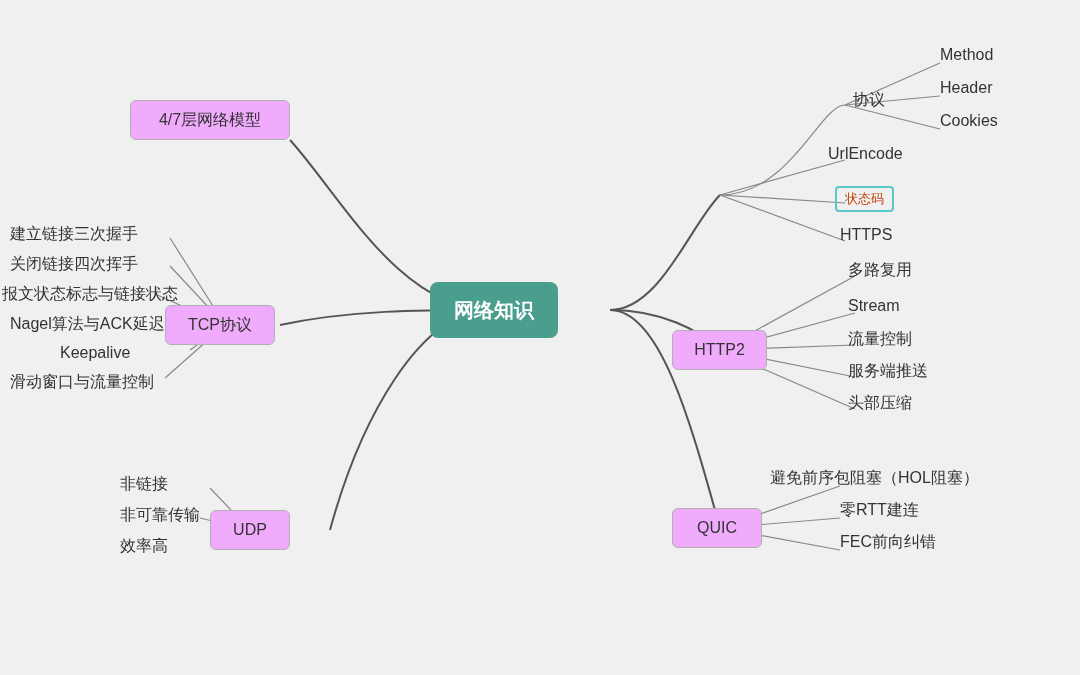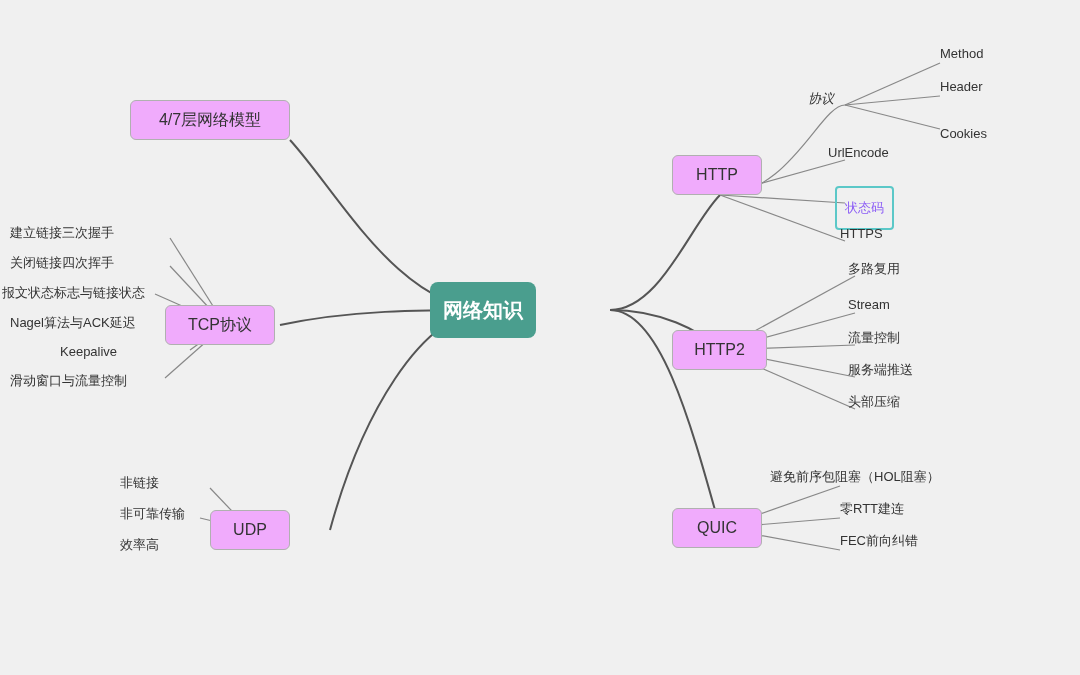--- a/index.html
+++ b/index.html
@@ -44,31 +44,31 @@
     }
     .node-main {
       background: #f0abfc;
       border: 1.5px solid #b0b0b0;
       border-radius: 6px;
       padding: 8px 20px;
       font-size: 16px;
       color: #333;
     }
     .node-leaf {
-      font-size: 13px;
+      font-size: 16px;
       color: #333;
       padding: 2px 0;
       text-align: right;
     }
     .node-leaf-highlight {
       border: 2px solid #5bc8c8;
       border-radius: 4px;
-      padding: 11px 8px;
+      padding: 2px 8px;
       font-size: 13px;
-      color: #8b5cf6;
+      color: #c2410c;
       align-items: center;
     }
   </style>
 </head>
 <body>
 
 <div class="canvas">
   <svg class="connections">
 
     <path d="M490,310 C400,310 340,195 290,140" fill="none" stroke="#555" stroke-width="2"></path>
@@ -106,21 +106,21 @@
     <line x1="720" y1="350" x2="855" y2="313" stroke="#888" stroke-width="1.2"></line>
     <line x1="720" y1="350" x2="855" y2="345" stroke="#888" stroke-width="1.2"></line>
     <line x1="720" y1="350" x2="855" y2="377" stroke="#888" stroke-width="1.2"></line>
     <line x1="720" y1="350" x2="855" y2="409" stroke="#888" stroke-width="1.2"></line>
 
     <line x1="720" y1="528" x2="840" y2="486" stroke="#888" stroke-width="1.2"></line>
     <line x1="720" y1="528" x2="840" y2="518" stroke="#888" stroke-width="1.2"></line>
     <line x1="720" y1="528" x2="840" y2="550" stroke="#888" stroke-width="1.2"></line>
   </svg>
 
-  <div class="node node-center" style="left:430px; top:282px; width:106px; height:56px;">
+  <div class="node node-center" style="left:430px; top:282px; width:128px; height:56px;">
     <span>网络知识</span>
   </div>
 
   <div class="node node-main" style="left:130px; top:100px; width:160px; height:40px;">
     <span>4/7层网络模型</span>
   </div>
 
   <div class="node node-main" style="left:165px; top:305px; width:110px; height:40px;align-items:center;">
     <span>TCP协议</span>
   </div>
@@ -151,35 +151,32 @@
   <div class="node node-leaf" style="left:120px; top:472px;">
     <span>非链接</span>
   </div>
   <div class="node node-leaf" style="left:100px; top:503px;margin-left:20px;">
     <span>非可靠传输</span>
   </div>
   <div class="node node-leaf" style="left:120px; top:534px;">
     <span>效率高</span>
   </div>
 
-  <div class="node node-main" style="left:672px; top:155px; width:90px; height:40px;">
-    <span>HTTP</span>
-  </div>
-
-  <div class="node node-leaf" style="left:808px; top:88px;font-style:italic;">
+
+  <div class="node node-leaf" style="left:853px; top:88px;">
     <span>协议</span>
   </div>
 
   <div class="node node-leaf" style="left:940px; top:44px;">
     <span>Method</span>
   </div>
   <div class="node node-leaf" style="left:940px; top:77px;">
     <span>Header</span>
   </div>
-  <div class="node node-leaf" style="left:940px; top:124px;">
+  <div class="node node-leaf" style="left:940px; top:110px;">
     <span>Cookies</span>
   </div>
 
   <div class="node node-leaf" style="left:828px; top:143px;">
     <span>UrlEncode</span>
   </div>
 
   <div class="node node-leaf-highlight" style="left:835px; top:186px;">
     <span>状态码</span>
   </div>

